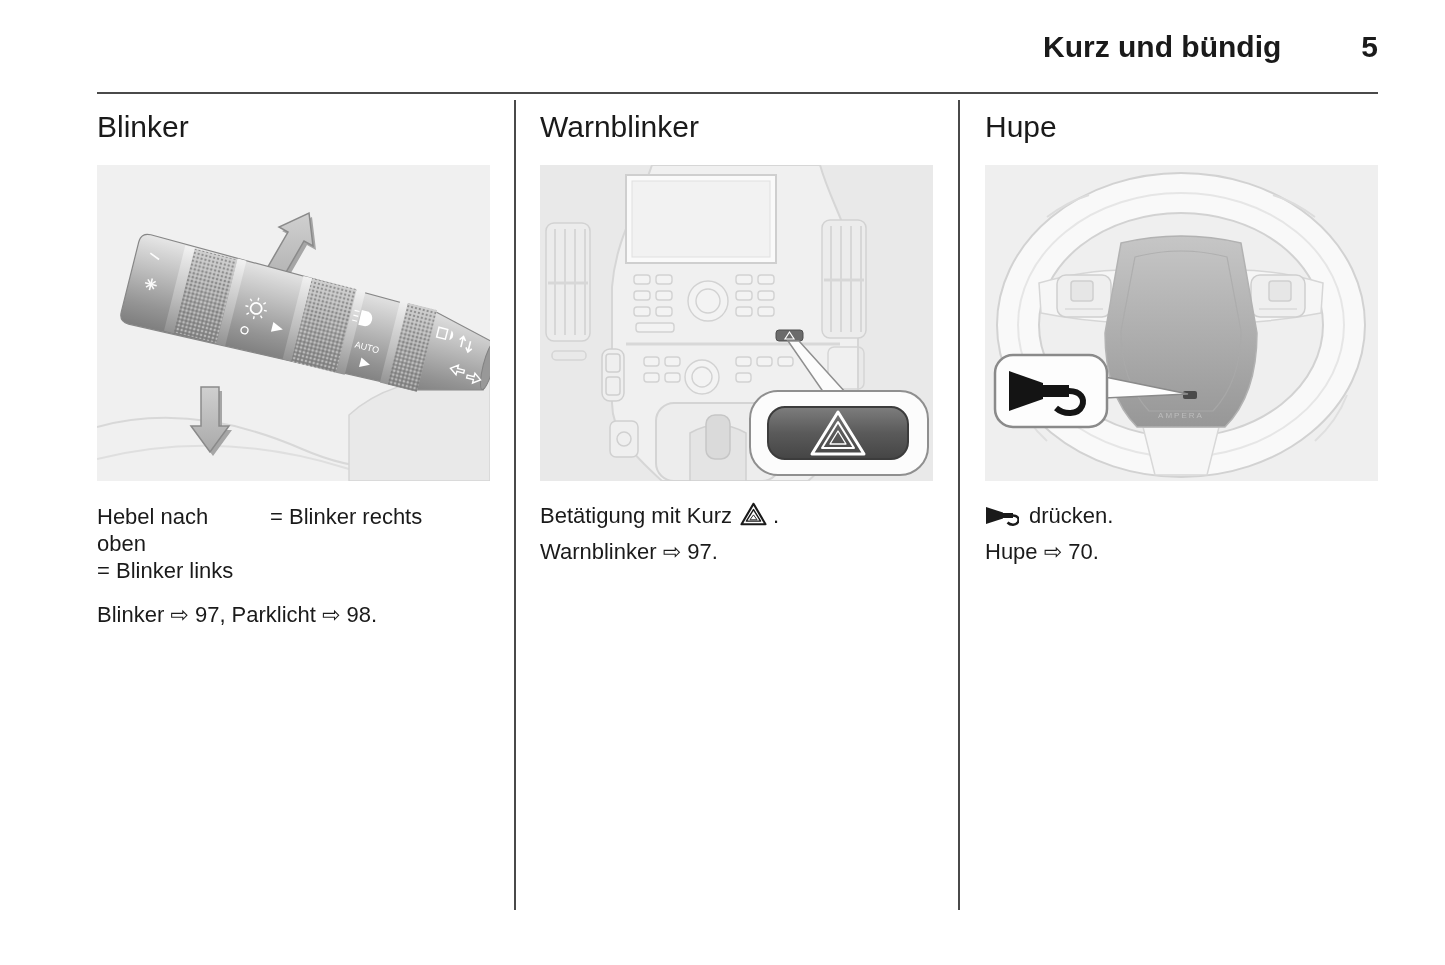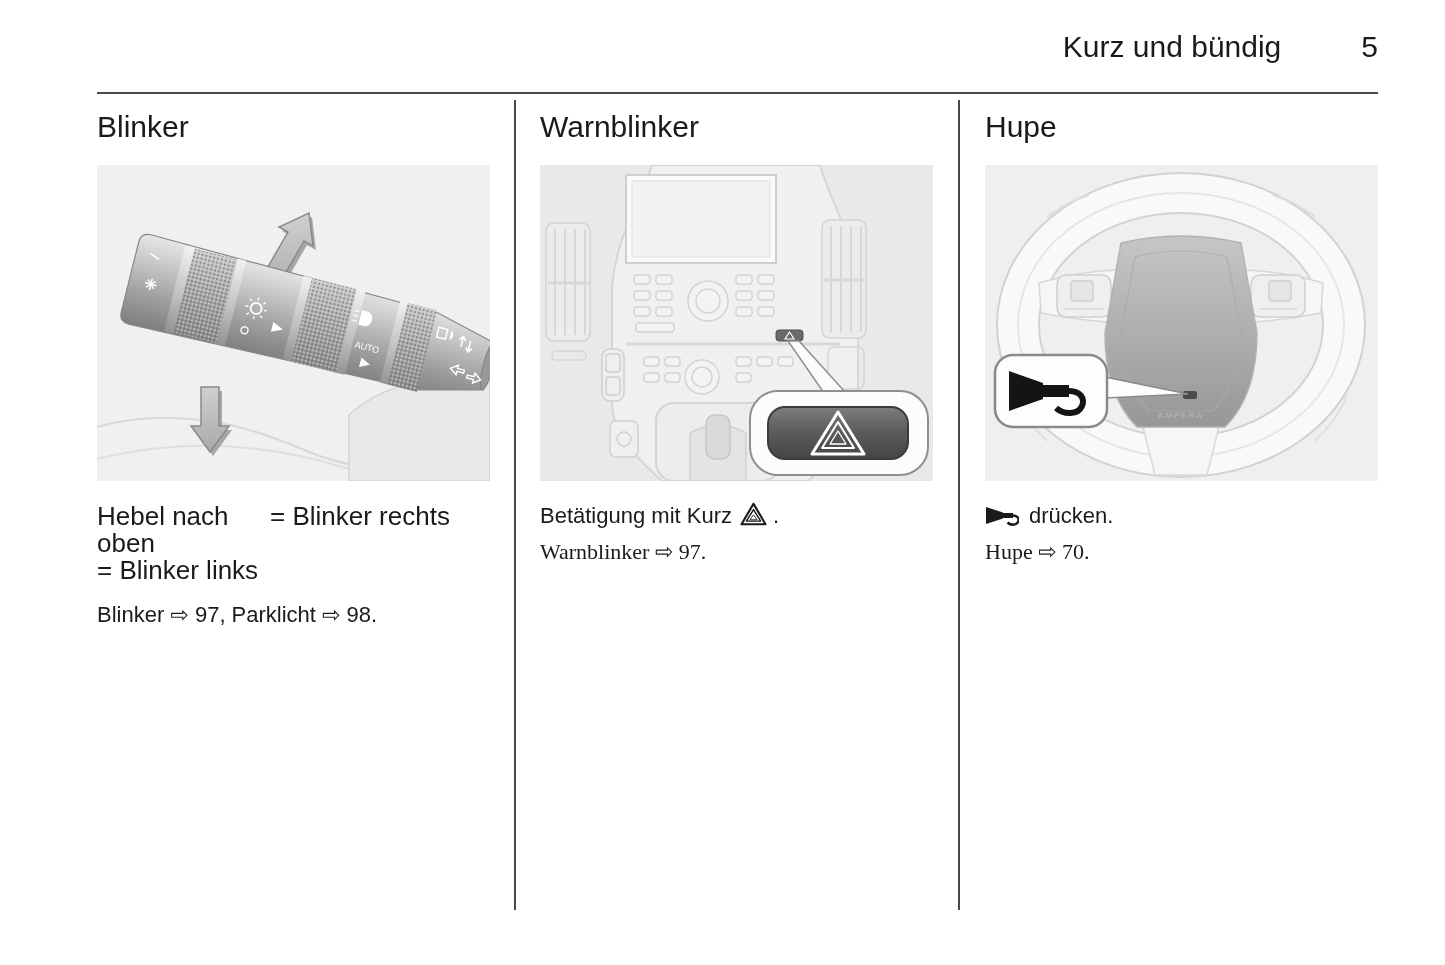--- a/index.html
+++ b/index.html
@@ -3,38 +3,38 @@
 <meta charset="utf-8">
 <style>
   html,body{margin:0;padding:0;background:#ffffff;}
   .page{
     position:relative;width:1445px;height:965px;background:#ffffff;overflow:hidden;
     font-family:"Liberation Sans","DejaVu Sans",sans-serif;color:#1a1a1a;
   }
   .page-header{
     position:absolute;left:97px;top:30px;width:1281px;
     display:flex;justify-content:flex-end;align-items:baseline;
-    font-size:30px;font-weight:normal;
+    font-size:30px;font-weight:bold;
   }
   .page-header .pagenum{margin-left:80px;}
   .header-rule{position:absolute;left:97px;top:92px;width:1281px;height:2px;background:#4a4a4a;}
   .vdivider{position:absolute;top:100px;height:810px;width:2px;background:#4a4a4a;}
   .vd1{left:514px;} .vd2{left:958px;}
   .col{position:absolute;top:112px;width:471px;}
   .col1{left:97px;} .col2{left:540px;} .col3{left:985px;}
   .col h2{margin:0 0 23px 0;font-size:30px;font-weight:400;line-height:30px;}
   .figure{width:393px;height:316px;}
   .figure svg{display:block;}
-  .def-list{margin-top:22px;font-size:26px;line-height:27px;}
+  .def-list{margin-top:22px;font-size:22px;line-height:27px;}
   .def-row{display:flex;}
   .def-term{width:150px;margin-right:23px;}
   .def-value{flex:1;}
   .ref{margin:16px 0 0 0;font-size:22px;line-height:30px;}
   .action{margin:20px 0 6px 0;font-size:22px;line-height:30px;}
-  .col p + .ref{margin-top:0;font-family:Liberation Serif, serif;}
+  .col p + .ref{margin-top:0;}
   .inline-icon{vertical-align:-3px;margin:0 6px 0 8px;}
   .inline-icon.lead{margin:0 10px 0 0;}
   .small-label{font-family:"Liberation Sans","DejaVu Sans",sans-serif;}
 </style>
 </head>
 <body>
 
 <div class="page">
 
   <div class="page-header">

